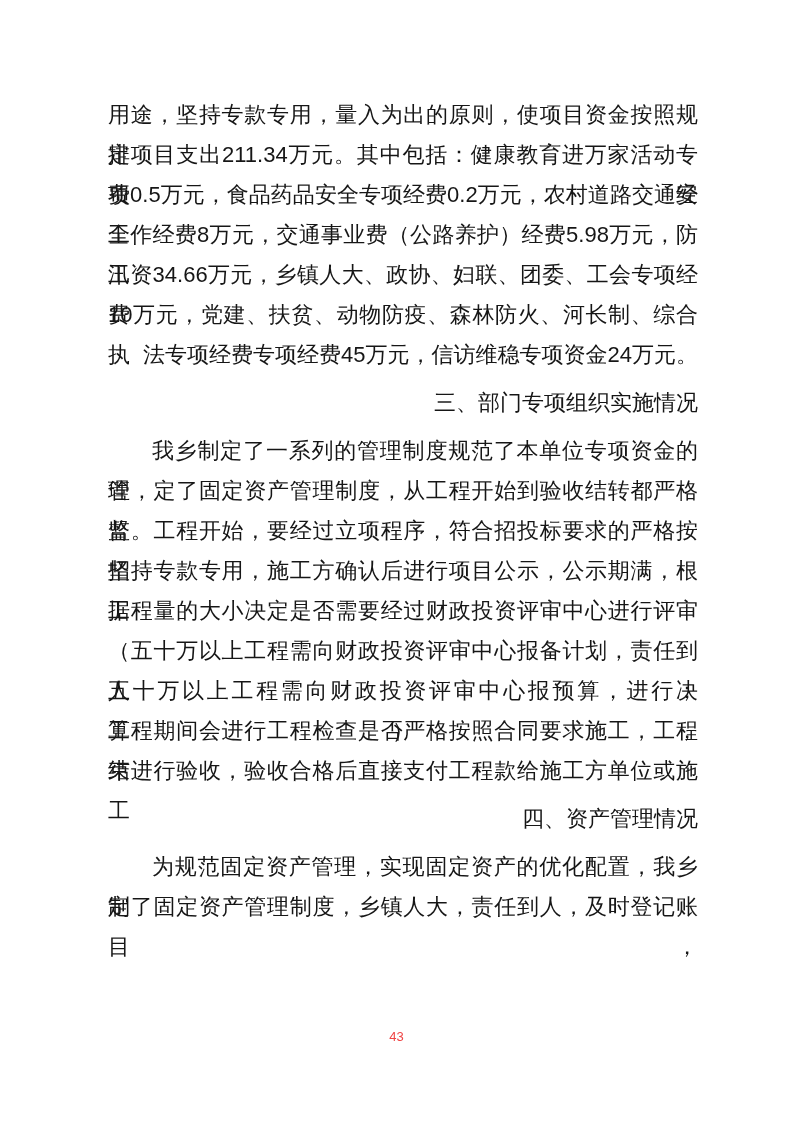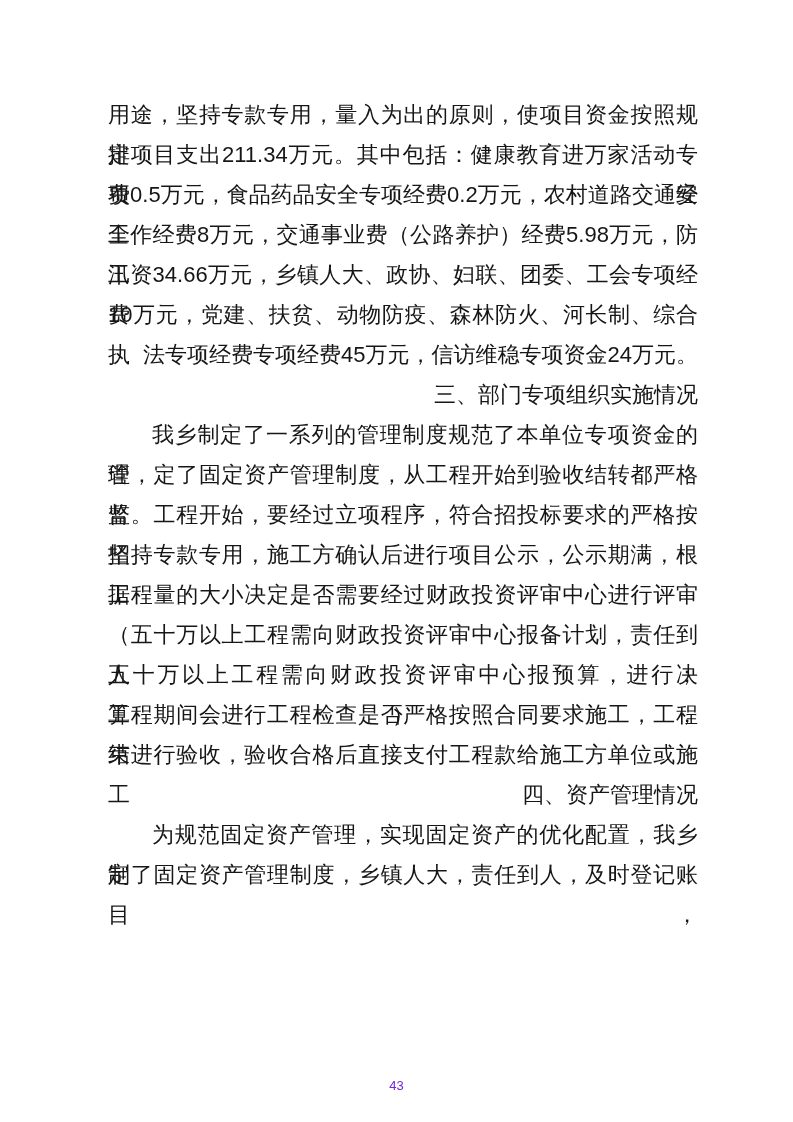--- a/index.html
+++ b/index.html
@@ -33,30 +33,31 @@
   
   .line.j {
     white-space: normal;
     text-align: justify;
     text-align-last: justify;
     text-justify: inter-character;
   }
   
   .line.indent {
     text-indent: 44px;
+    margin-top: 8px;
   }
   .pageno {
     position: absolute;
-    top: 1077px;
+    top: 1028px;
     left: 0;
     width: 100%;
     text-align: center;
     font-size: 13px;
     line-height: 18px;
-    color: #6d28d9;
+    color: #ef4444;
   }
 </style>
 </head>
 <body>
 
 <div class="page">
   <div class="content">
     <div class="line j">用途，坚持专款专用，量入为出的原则，使项目资金按照规定</div>
     <div class="line j">排项目支出211.34万元。其中包括：健康教育进万家活动专项经</div>
     <div class="line j">费0.5万元，食品药品安全专项经费0.2万元，农村道路交通安全</div>

